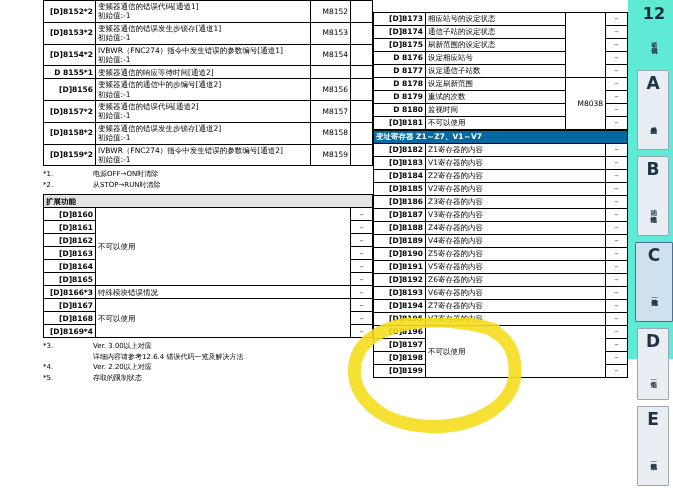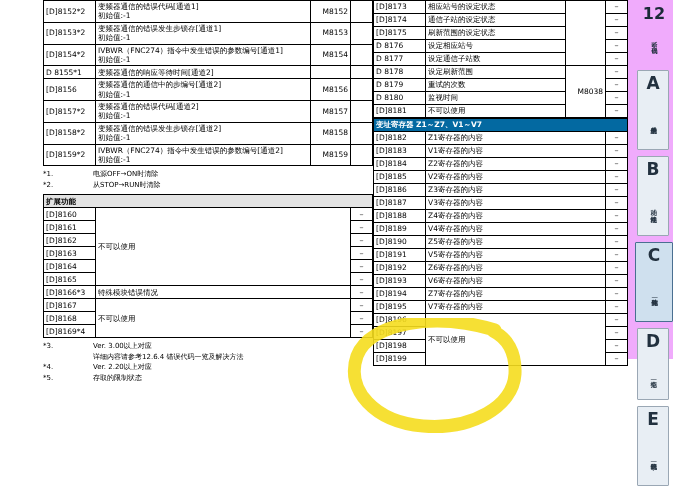--- a/index.html
+++ b/index.html
@@ -33,43 +33,43 @@
   .c-name{padding-left:3px;}
   .c-m{width:40px;text-align:right;white-space:nowrap;margin-top:7px;}
   .c-dash{width:22px;text-align:center;}
   .sec-head td{
     background:#0369a1;color:#fff;font-weight:bold;border:1px solid #000;
     padding:1px 4px;font-size:8px;
   }
   .sub-head td{
     background:#e3e3e3;font-weight:bold;padding:1px 4px;font-size:8px;
   }
-  .center{text-align:left;}
+  .center{text-align:right;font-weight:bold;}
 
   
   .left-col{
     position:absolute;left:43px;top:0px;width:330px;
   }
   .right-col{
-    position:absolute;left:373px;top:0px;width:255px;
+    position:absolute;left:373px;top:12px;width:255px;
   }
 
   
   .notes{
     font-size:7px;line-height:1.5;
     margin-top:3px;
   }
   .notes .row{display:flex;}
   .notes .mark{width:26px;flex:none;}
   .notes .txt{flex:1;margin-left:24px;}
 
   
   .tabbar{
     position:absolute;right:0;top:0;width:45px;height:359px;
-    background:#f0abfc;
+    background:#5eead4;
   }
   .tab{
     position:absolute;right:4px;width:30px;
     border:1px solid #9aa7b4;
     background:#e8eef4;
     text-align:center;
     color:#22313f;
     border-radius:1px;
   }
   .tab .big{

